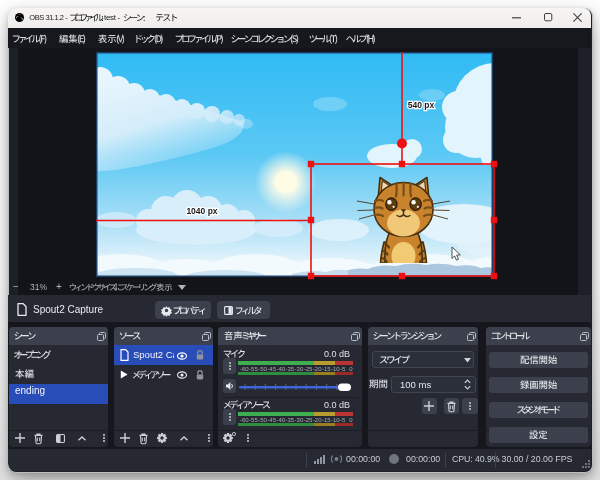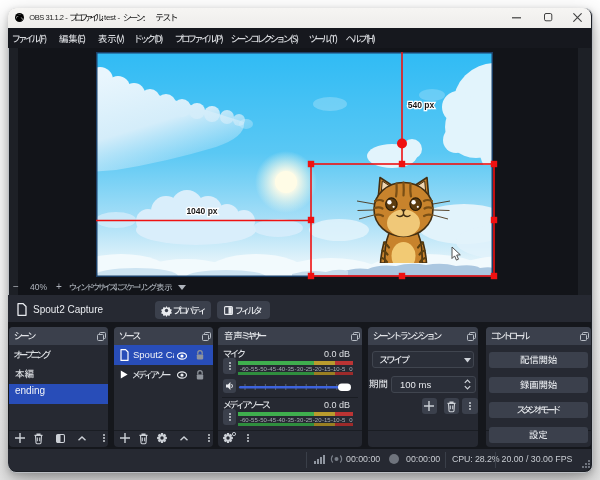--- a/index.html
+++ b/index.html
@@ -207,21 +207,21 @@
       <rect x="211.8" y="164.8" width="6.4" height="6.4" fill="#ef1111"></rect>
       <rect x="394.8" y="164.8" width="6.4" height="6.4" fill="#ef1111"></rect>
       <rect x="211.8" y="220.8" width="6.4" height="6.4" fill="#ef1111"></rect>
       <rect x="302.8" y="220.8" width="6.4" height="6.4" fill="#ef1111"></rect>
       <rect x="394.8" y="220.8" width="6.4" height="6.4" fill="#ef1111"></rect>
       <text x="325" y="56" font-family="Liberation Sans" font-size="8.5" font-weight="bold" fill="#1a1a1a" stroke="#ffffff" stroke-width="2.4" paint-order="stroke" text-anchor="middle">540 px</text>
       <text x="106" y="162" font-family="Liberation Sans" font-size="8.5" font-weight="bold" fill="#1a1a1a" stroke="#ffffff" stroke-width="2.4" paint-order="stroke" text-anchor="middle">1040 px</text>
       <path d="M356 195 l0 11.5 l2.6 -2.6 l1.8 4.2 l2.1 -0.9 l-1.8 -4.1 l3.6 -0.3 Z" fill="#fff" stroke="#3a3a3a" stroke-width="0.9"></path>
 </svg>
 <div style="position:absolute;left:13px;top:287px;transform:translateY(-50%);font:400 10px 'Liberation Sans', sans-serif;color:#aeb3bb;white-space:nowrap;letter-spacing:0px;z-index:5;line-height:1">−</div>
-<div style="position:absolute;left:30px;top:287px;transform:translateY(-50%);font:400 8.5px 'Liberation Sans', sans-serif;color:#b2b7bf;white-space:nowrap;letter-spacing:0px;z-index:5;line-height:1">40%</div>
+<div style="position:absolute;left:30px;top:287px;transform:translateY(-50%);font:400 8.5px 'Liberation Sans', sans-serif;color:#b2b7bf;white-space:nowrap;letter-spacing:0px;z-index:5;line-height:1">31%</div>
 <div style="position:absolute;left:56px;top:287px;transform:translateY(-50%);font:400 10px 'Liberation Sans', sans-serif;color:#aeb3bb;white-space:nowrap;letter-spacing:0px;z-index:5;line-height:1">+</div>
 <svg style="position:absolute;left:70.0px;top:283.2px;z-index:5;overflow:visible;" width="104" height="10">
       <path transform="translate(0,7.22)" d="M6.1 -5.0 5.5 -5.3C5.4 -5.3 5.2 -5.2 4.9 -5.2H3.3V-5.9C3.3 -6.1 3.3 -6.3 3.3 -6.6H2.3C2.4 -6.3 2.4 -6.1 2.4 -5.9V-5.2H0.6C0.3 -5.2 0.0 -5.3 -0.2 -5.3C-0.2 -5.1 -0.2 -4.8 -0.2 -4.6C-0.2 -4.3 -0.2 -3.5 -0.2 -3.2C-0.2 -3.0 -0.2 -2.8 -0.2 -2.6H0.7C0.7 -2.7 0.7 -3.0 0.7 -3.1C0.7 -3.4 0.7 -4.2 0.7 -4.5H5.0C4.9 -3.8 4.7 -2.9 4.3 -2.2C3.8 -1.5 3.0 -0.9 2.2 -0.7C1.9 -0.6 1.5 -0.5 1.2 -0.4L1.9 0.4C3.4 -0.0 4.5 -0.9 5.2 -2.0C5.6 -2.8 5.8 -3.7 6.0 -4.4C6.0 -4.6 6.0 -4.8 6.1 -5.0Z M5.5 -2.2 5.8 -1.4C6.7 -1.7 7.6 -2.1 8.3 -2.5V-0.1C8.3 0.1 8.3 0.5 8.3 0.7H9.2C9.2 0.5 9.2 0.1 9.2 -0.1V-3.0C9.9 -3.5 10.6 -4.1 11.0 -4.5L10.4 -5.1C10.0 -4.6 9.2 -3.9 8.4 -3.4C7.7 -3.0 6.5 -2.5 5.5 -2.2Z M12.2 -6.1 11.6 -5.5C12.2 -5.1 13.2 -4.2 13.6 -3.7L14.3 -4.4C13.8 -4.9 12.7 -5.7 12.2 -6.1ZM11.3 -0.6 11.9 0.2C13.1 -0.0 14.2 -0.5 15.0 -1.0C16.3 -1.8 17.3 -2.9 17.9 -4.0L17.4 -4.9C16.9 -3.8 15.9 -2.6 14.5 -1.8C13.8 -1.3 12.7 -0.8 11.3 -0.6Z M21.5 -6.0 20.9 -5.7C21.2 -5.4 21.4 -5.0 21.6 -4.5L22.2 -4.7C22.0 -5.1 21.7 -5.7 21.5 -6.0ZM22.5 -6.4 21.9 -6.2C22.2 -5.8 22.5 -5.4 22.7 -4.9L23.3 -5.2C23.1 -5.6 22.7 -6.1 22.5 -6.4ZM18.4 -0.6C18.4 -0.3 18.4 0.1 18.4 0.4H19.4C19.3 0.1 19.3 -0.4 19.3 -0.6L19.3 -3.2C20.2 -2.9 21.5 -2.4 22.4 -1.9L22.8 -2.8C21.9 -3.2 20.4 -3.8 19.3 -4.1V-5.4C19.3 -5.7 19.3 -6.0 19.4 -6.3H18.3C18.4 -6.0 18.4 -5.6 18.4 -5.4C18.4 -4.7 18.4 -1.2 18.4 -0.6Z M29.1 -5.0 28.5 -5.3C28.4 -5.3 28.2 -5.2 27.9 -5.2H26.2V-5.9C26.2 -6.1 26.2 -6.3 26.3 -6.6H25.3C25.3 -6.3 25.3 -6.1 25.3 -5.9V-5.2H23.6C23.2 -5.2 23.0 -5.3 22.8 -5.3C22.8 -5.1 22.8 -4.8 22.8 -4.6C22.8 -4.3 22.8 -3.5 22.8 -3.2C22.8 -3.0 22.8 -2.8 22.8 -2.6H23.6C23.6 -2.7 23.6 -3.0 23.6 -3.1C23.6 -3.4 23.6 -4.2 23.6 -4.5H28.0C27.9 -3.8 27.7 -2.9 27.2 -2.2C26.7 -1.5 25.9 -0.9 25.2 -0.7C24.9 -0.6 24.5 -0.5 24.2 -0.4L24.8 0.4C26.3 -0.0 27.5 -0.9 28.1 -2.0C28.6 -2.8 28.8 -3.7 28.9 -4.4C28.9 -4.6 29.0 -4.8 29.1 -5.0Z M28.0 -4.8V-4.0C28.1 -4.0 28.5 -4.0 28.8 -4.0H29.6V-2.8C29.6 -2.4 29.6 -2.1 29.6 -2.0H30.5C30.5 -2.1 30.5 -2.4 30.5 -2.8V-4.0H32.6V-3.7C32.6 -1.5 31.9 -0.8 30.4 -0.2L31.1 0.4C33.0 -0.4 33.5 -1.6 33.5 -3.7V-4.0H34.3C34.6 -4.0 34.9 -4.0 35.1 -4.0V-4.8C34.9 -4.8 34.6 -4.8 34.2 -4.8H33.5V-5.7C33.5 -6.1 33.5 -6.3 33.5 -6.4H32.6C32.6 -6.3 32.6 -6.1 32.6 -5.7V-4.8H30.5V-5.7C30.5 -6.0 30.5 -6.3 30.5 -6.4H29.6C29.6 -6.2 29.6 -5.9 29.6 -5.7V-4.8H28.8C28.5 -4.8 28.1 -4.8 28.0 -4.8Z M33.8 -3.1 34.2 -2.2C35.3 -2.6 36.4 -3.1 37.3 -3.5V-0.7C37.3 -0.3 37.2 0.1 37.2 0.3H38.2C38.2 0.1 38.2 -0.3 38.2 -0.7V-4.1C39.0 -4.6 39.8 -5.2 40.4 -5.9L39.7 -6.5C39.1 -5.9 38.3 -5.1 37.4 -4.6C36.5 -4.0 35.3 -3.4 33.8 -3.1Z M46.2 -7.0 45.6 -6.8C45.9 -6.5 46.1 -6.0 46.3 -5.7L46.8 -5.9C46.7 -6.2 46.4 -6.7 46.2 -7.0ZM45.5 -5.3 45.4 -5.4 45.9 -5.6C45.7 -5.9 45.4 -6.4 45.2 -6.7L44.7 -6.5C44.9 -6.2 45.1 -5.8 45.3 -5.5L44.9 -5.7C44.8 -5.7 44.5 -5.7 44.2 -5.7C43.9 -5.7 41.5 -5.7 41.2 -5.7C40.9 -5.7 40.5 -5.7 40.3 -5.7V-4.8C40.4 -4.8 40.9 -4.8 41.2 -4.8C41.5 -4.8 43.9 -4.8 44.2 -4.8C44.0 -4.2 43.4 -3.3 42.9 -2.7C42.1 -1.8 40.8 -0.8 39.5 -0.3L40.2 0.4C41.4 -0.1 42.5 -1.0 43.3 -1.9C44.1 -1.2 45.0 -0.3 45.5 0.5L46.2 -0.2C45.7 -0.8 44.7 -1.9 43.9 -2.6C44.5 -3.3 44.9 -4.2 45.2 -4.9C45.3 -5.1 45.4 -5.3 45.5 -5.3Z M48.4 -5.6 48.4 -4.8C49.4 -4.7 50.9 -4.7 51.8 -4.8V-5.6C51.0 -5.5 49.3 -5.5 48.4 -5.6ZM48.9 -2.2 48.1 -2.3C48.0 -1.9 48.0 -1.6 48.0 -1.3C48.0 -0.5 48.6 0.0 50.0 0.0C50.9 0.0 51.6 -0.1 52.1 -0.2L52.1 -1.0C51.4 -0.9 50.8 -0.8 50.0 -0.8C49.0 -0.8 48.8 -1.1 48.8 -1.5C48.8 -1.7 48.8 -1.9 48.9 -2.2ZM47.0 -6.2 46.1 -6.3C46.1 -6.1 46.0 -5.8 46.0 -5.6C45.9 -5.0 45.6 -3.6 45.6 -2.3C45.6 -1.2 45.8 -0.3 45.9 0.3L46.7 0.3C46.7 0.2 46.7 0.0 46.7 -0.0C46.7 -0.1 46.7 -0.3 46.7 -0.4C46.8 -0.8 47.1 -1.7 47.3 -2.3L46.9 -2.7C46.7 -2.4 46.6 -2.0 46.4 -1.6C46.4 -1.9 46.4 -2.2 46.4 -2.5C46.4 -3.4 46.7 -4.9 46.8 -5.6C46.8 -5.7 46.9 -6.1 47.0 -6.2Z M57.1 -5.5 56.6 -5.9C56.4 -5.9 56.2 -5.8 55.9 -5.8C55.5 -5.8 53.2 -5.8 52.8 -5.8C52.6 -5.8 52.1 -5.9 51.9 -5.9V-5.0C52.1 -5.0 52.5 -5.0 52.8 -5.0C53.1 -5.0 55.5 -5.0 55.8 -5.0C55.6 -4.4 55.1 -3.5 54.5 -2.8C53.7 -1.9 52.5 -1.0 51.2 -0.4L51.8 0.3C53.0 -0.3 54.1 -1.2 55.0 -2.1C55.8 -1.4 56.6 -0.5 57.2 0.3L57.9 -0.4C57.4 -1.0 56.4 -2.0 55.5 -2.8C56.1 -3.5 56.6 -4.4 56.9 -5.1C56.9 -5.2 57.1 -5.4 57.1 -5.5Z M59.7 -6.4 58.7 -6.6C58.7 -6.3 58.6 -6.1 58.5 -5.8C58.4 -5.5 58.3 -5.1 58.1 -4.7C57.8 -4.2 57.2 -3.4 56.6 -3.0L57.4 -2.5C57.9 -2.9 58.4 -3.6 58.8 -4.2H60.7C60.6 -2.3 59.8 -1.3 59.0 -0.6C58.8 -0.5 58.5 -0.3 58.3 -0.2L59.1 0.4C60.6 -0.5 61.5 -2.0 61.6 -4.2H62.9C63.1 -4.2 63.4 -4.2 63.7 -4.2V-5.1C63.5 -5.0 63.1 -5.0 62.9 -5.0H59.2C59.3 -5.3 59.4 -5.6 59.4 -5.8C59.5 -5.9 59.6 -6.2 59.7 -6.4Z M62.7 -3.7V-2.6C63.0 -2.7 63.5 -2.7 63.9 -2.7C64.7 -2.7 67.7 -2.7 68.4 -2.7C68.7 -2.7 69.1 -2.6 69.3 -2.6V-3.7C69.1 -3.6 68.8 -3.6 68.4 -3.6C67.7 -3.6 64.7 -3.6 63.9 -3.6C63.5 -3.6 63.0 -3.6 62.7 -3.7Z M74.1 -6.3H73.1C73.2 -6.1 73.2 -5.8 73.2 -5.5C73.2 -5.2 73.2 -4.5 73.2 -4.1C73.2 -2.7 73.1 -2.0 72.5 -1.4C72.0 -0.8 71.3 -0.5 70.5 -0.3L71.2 0.4C71.8 0.2 72.6 -0.2 73.2 -0.8C73.8 -1.5 74.1 -2.2 74.1 -4.1C74.1 -4.4 74.1 -5.2 74.1 -5.5C74.1 -5.8 74.1 -6.1 74.1 -6.3ZM70.3 -6.2H69.4C69.4 -6.0 69.4 -5.8 69.4 -5.6C69.4 -5.3 69.4 -3.3 69.4 -2.9C69.4 -2.6 69.4 -2.3 69.4 -2.2H70.3C70.3 -2.4 70.3 -2.6 70.3 -2.9C70.3 -3.3 70.3 -5.3 70.3 -5.6C70.3 -5.8 70.3 -6.0 70.3 -6.2Z M75.3 -6.1 74.7 -5.5C75.3 -5.1 76.3 -4.2 76.8 -3.7L77.4 -4.4C76.9 -4.9 75.9 -5.7 75.3 -6.1ZM74.5 -0.6 75.0 0.2C76.3 -0.0 77.3 -0.5 78.1 -1.0C79.4 -1.8 80.4 -2.9 81.0 -4.0L80.5 -4.9C80.0 -3.8 79.0 -2.6 77.7 -1.8C76.9 -1.3 75.8 -0.8 74.5 -0.6Z M85.5 -6.6 84.9 -6.4C85.1 -6.1 85.4 -5.6 85.6 -5.3L86.1 -5.5C86.0 -5.8 85.7 -6.3 85.5 -6.6ZM86.4 -7.0 85.9 -6.8C86.1 -6.4 86.4 -6.0 86.5 -5.6L87.1 -5.9C86.9 -6.2 86.6 -6.7 86.4 -7.0ZM83.4 -6.2 82.4 -6.5C82.4 -6.3 82.2 -5.9 82.1 -5.8C81.7 -5.0 81.0 -3.9 79.5 -3.0L80.3 -2.5C81.1 -3.1 81.8 -3.8 82.3 -4.5H84.9C84.8 -3.8 84.3 -2.8 83.7 -2.1C82.9 -1.2 82.0 -0.5 80.4 -0.0L81.1 0.6C82.7 0.0 83.7 -0.7 84.4 -1.6C85.1 -2.5 85.6 -3.6 85.9 -4.4C85.9 -4.6 86.0 -4.8 86.1 -4.9L85.4 -5.3C85.3 -5.3 85.0 -5.2 84.8 -5.2H82.8L82.9 -5.5C83.0 -5.6 83.2 -5.9 83.4 -6.2Z M87.2 -0.0 87.4 0.7C88.4 0.5 89.8 0.1 91.1 -0.2L91.0 -0.9L89.1 -0.5V-2.2C89.5 -2.4 89.9 -2.8 90.3 -3.1C90.8 -1.2 91.8 0.1 93.6 0.7C93.7 0.5 93.9 0.1 94.1 -0.0C93.2 -0.3 92.5 -0.7 92.0 -1.4C92.5 -1.7 93.2 -2.1 93.7 -2.5L93.0 -3.0C92.7 -2.6 92.1 -2.2 91.6 -1.9C91.3 -2.2 91.2 -2.7 91.0 -3.2H93.8V-3.8H90.6V-4.4H93.2V-5.1H90.6V-5.6H93.5V-6.3H90.6V-6.9H89.8V-6.3H86.9V-5.6H89.8V-5.1H87.3V-4.4H89.8V-3.8H86.6V-3.2H89.3C88.5 -2.5 87.3 -2.0 86.3 -1.7C86.5 -1.5 86.7 -1.3 86.8 -1.1C87.3 -1.2 87.8 -1.5 88.3 -1.7V-0.3Z M96.1 -2.9C95.8 -2.0 95.2 -1.1 94.5 -0.5C94.7 -0.4 95.1 -0.2 95.3 -0.1C95.9 -0.7 96.5 -1.7 96.9 -2.7ZM99.9 -2.6C100.4 -1.8 101.0 -0.7 101.2 -0.0L102.0 -0.4C101.8 -1.1 101.2 -2.1 100.6 -2.9ZM95.5 -6.3V-5.6H101.3V-6.3ZM94.8 -4.4V-3.6H98.0V-0.3C98.0 -0.2 97.9 -0.1 97.8 -0.1C97.6 -0.1 97.1 -0.1 96.6 -0.1C96.7 0.1 96.8 0.5 96.8 0.7C97.6 0.7 98.1 0.7 98.4 0.5C98.7 0.4 98.8 0.2 98.8 -0.3V-3.6H102.0V-4.4Z" fill="#a2a8b0"></path>
     </svg>
 <svg style="position:absolute;left:178px;top:285px;z-index:6;overflow:visible" width="8" height="5" viewBox="0 0 8 5">
       <path d="M0 0 h8 l-4 5 Z" fill="#aeb3bb"></path>
     </svg>
 <div style="position:absolute;left:8px;top:295px;width:583px;height:27px;background:#262932;border-radius:0px;z-index:1;"></div>
 <svg style="position:absolute;left:17px;top:303px;z-index:6;overflow:visible" width="10" height="13" viewBox="0 0 10 13">
       <path d="M1 0.7 h5.2 L9 3.5 V12.3 H1 Z" fill="none" stroke="#e8eaee" stroke-width="1.3" stroke-linejoin="round"></path>
@@ -543,23 +543,23 @@
 <svg style="position:absolute;left:331px;top:454px;z-index:5;overflow:visible" width="11" height="10" viewBox="0 0 11 10">
       <circle cx="5.5" cy="5" r="2" fill="#787e88"></circle>
       <path d="M1.8 1.5 a5 5 0 0 0 0 7 M9.2 1.5 a5 5 0 0 1 0 7" stroke="#787e88" fill="none" stroke-width="1.2"></path>
     </svg>
 <div style="position:absolute;left:346px;top:459px;transform:translateY(-50%);font:400 8.8px 'Liberation Sans', sans-serif;color:#c9cdd3;white-space:nowrap;letter-spacing:0px;z-index:5;line-height:1">00:00:00</div>
 <svg style="position:absolute;left:389px;top:454px;z-index:5;overflow:visible" width="10" height="10" viewBox="0 0 10 10">
       <circle cx="5" cy="5" r="5" fill="#6f747d"></circle>
     </svg>
 <div style="position:absolute;left:406px;top:459px;transform:translateY(-50%);font:400 8.8px 'Liberation Sans', sans-serif;color:#c9cdd3;white-space:nowrap;letter-spacing:0px;z-index:5;line-height:1">00:00:00</div>
 <div style="position:absolute;left:445px;top:452px;height:16px;border-left:1px solid #3a3f49;z-index:5"></div>
-<div style="position:absolute;left:452px;top:459px;transform:translateY(-50%);font:400 8.8px 'Liberation Sans', sans-serif;color:#c9cdd3;white-space:nowrap;letter-spacing:-0.1px;z-index:5;line-height:1">CPU: 28.2%</div>
+<div style="position:absolute;left:452px;top:459px;transform:translateY(-50%);font:400 8.8px 'Liberation Sans', sans-serif;color:#c9cdd3;white-space:nowrap;letter-spacing:-0.1px;z-index:5;line-height:1">CPU: 40.9%</div>
 <div style="position:absolute;left:495px;top:452px;height:16px;border-left:1px solid #3a3f49;z-index:5"></div>
-<div style="position:absolute;left:501.5px;top:459px;transform:translateY(-50%);font:400 8.8px 'Liberation Sans', sans-serif;color:#c9cdd3;white-space:nowrap;letter-spacing:0px;z-index:5;line-height:1">20.00 / 30.00 FPS</div>
+<div style="position:absolute;left:501.5px;top:459px;transform:translateY(-50%);font:400 8.8px 'Liberation Sans', sans-serif;color:#c9cdd3;white-space:nowrap;letter-spacing:0px;z-index:5;line-height:1">30.00 / 20.00 FPS</div>
 <svg style="position:absolute;left:582px;top:460px;z-index:5;overflow:visible" width="8" height="8" viewBox="0 0 8 8">
       <g fill="#9096a0">
         <circle cx="7" cy="1" r="0.9"></circle>
         <circle cx="4" cy="4" r="0.9"></circle>
         <circle cx="7" cy="4" r="0.9"></circle>
         <circle cx="1" cy="7" r="0.9"></circle>
         <circle cx="4" cy="7" r="0.9"></circle>
         <circle cx="7" cy="7" r="0.9"></circle>
       </g>
     </svg>

